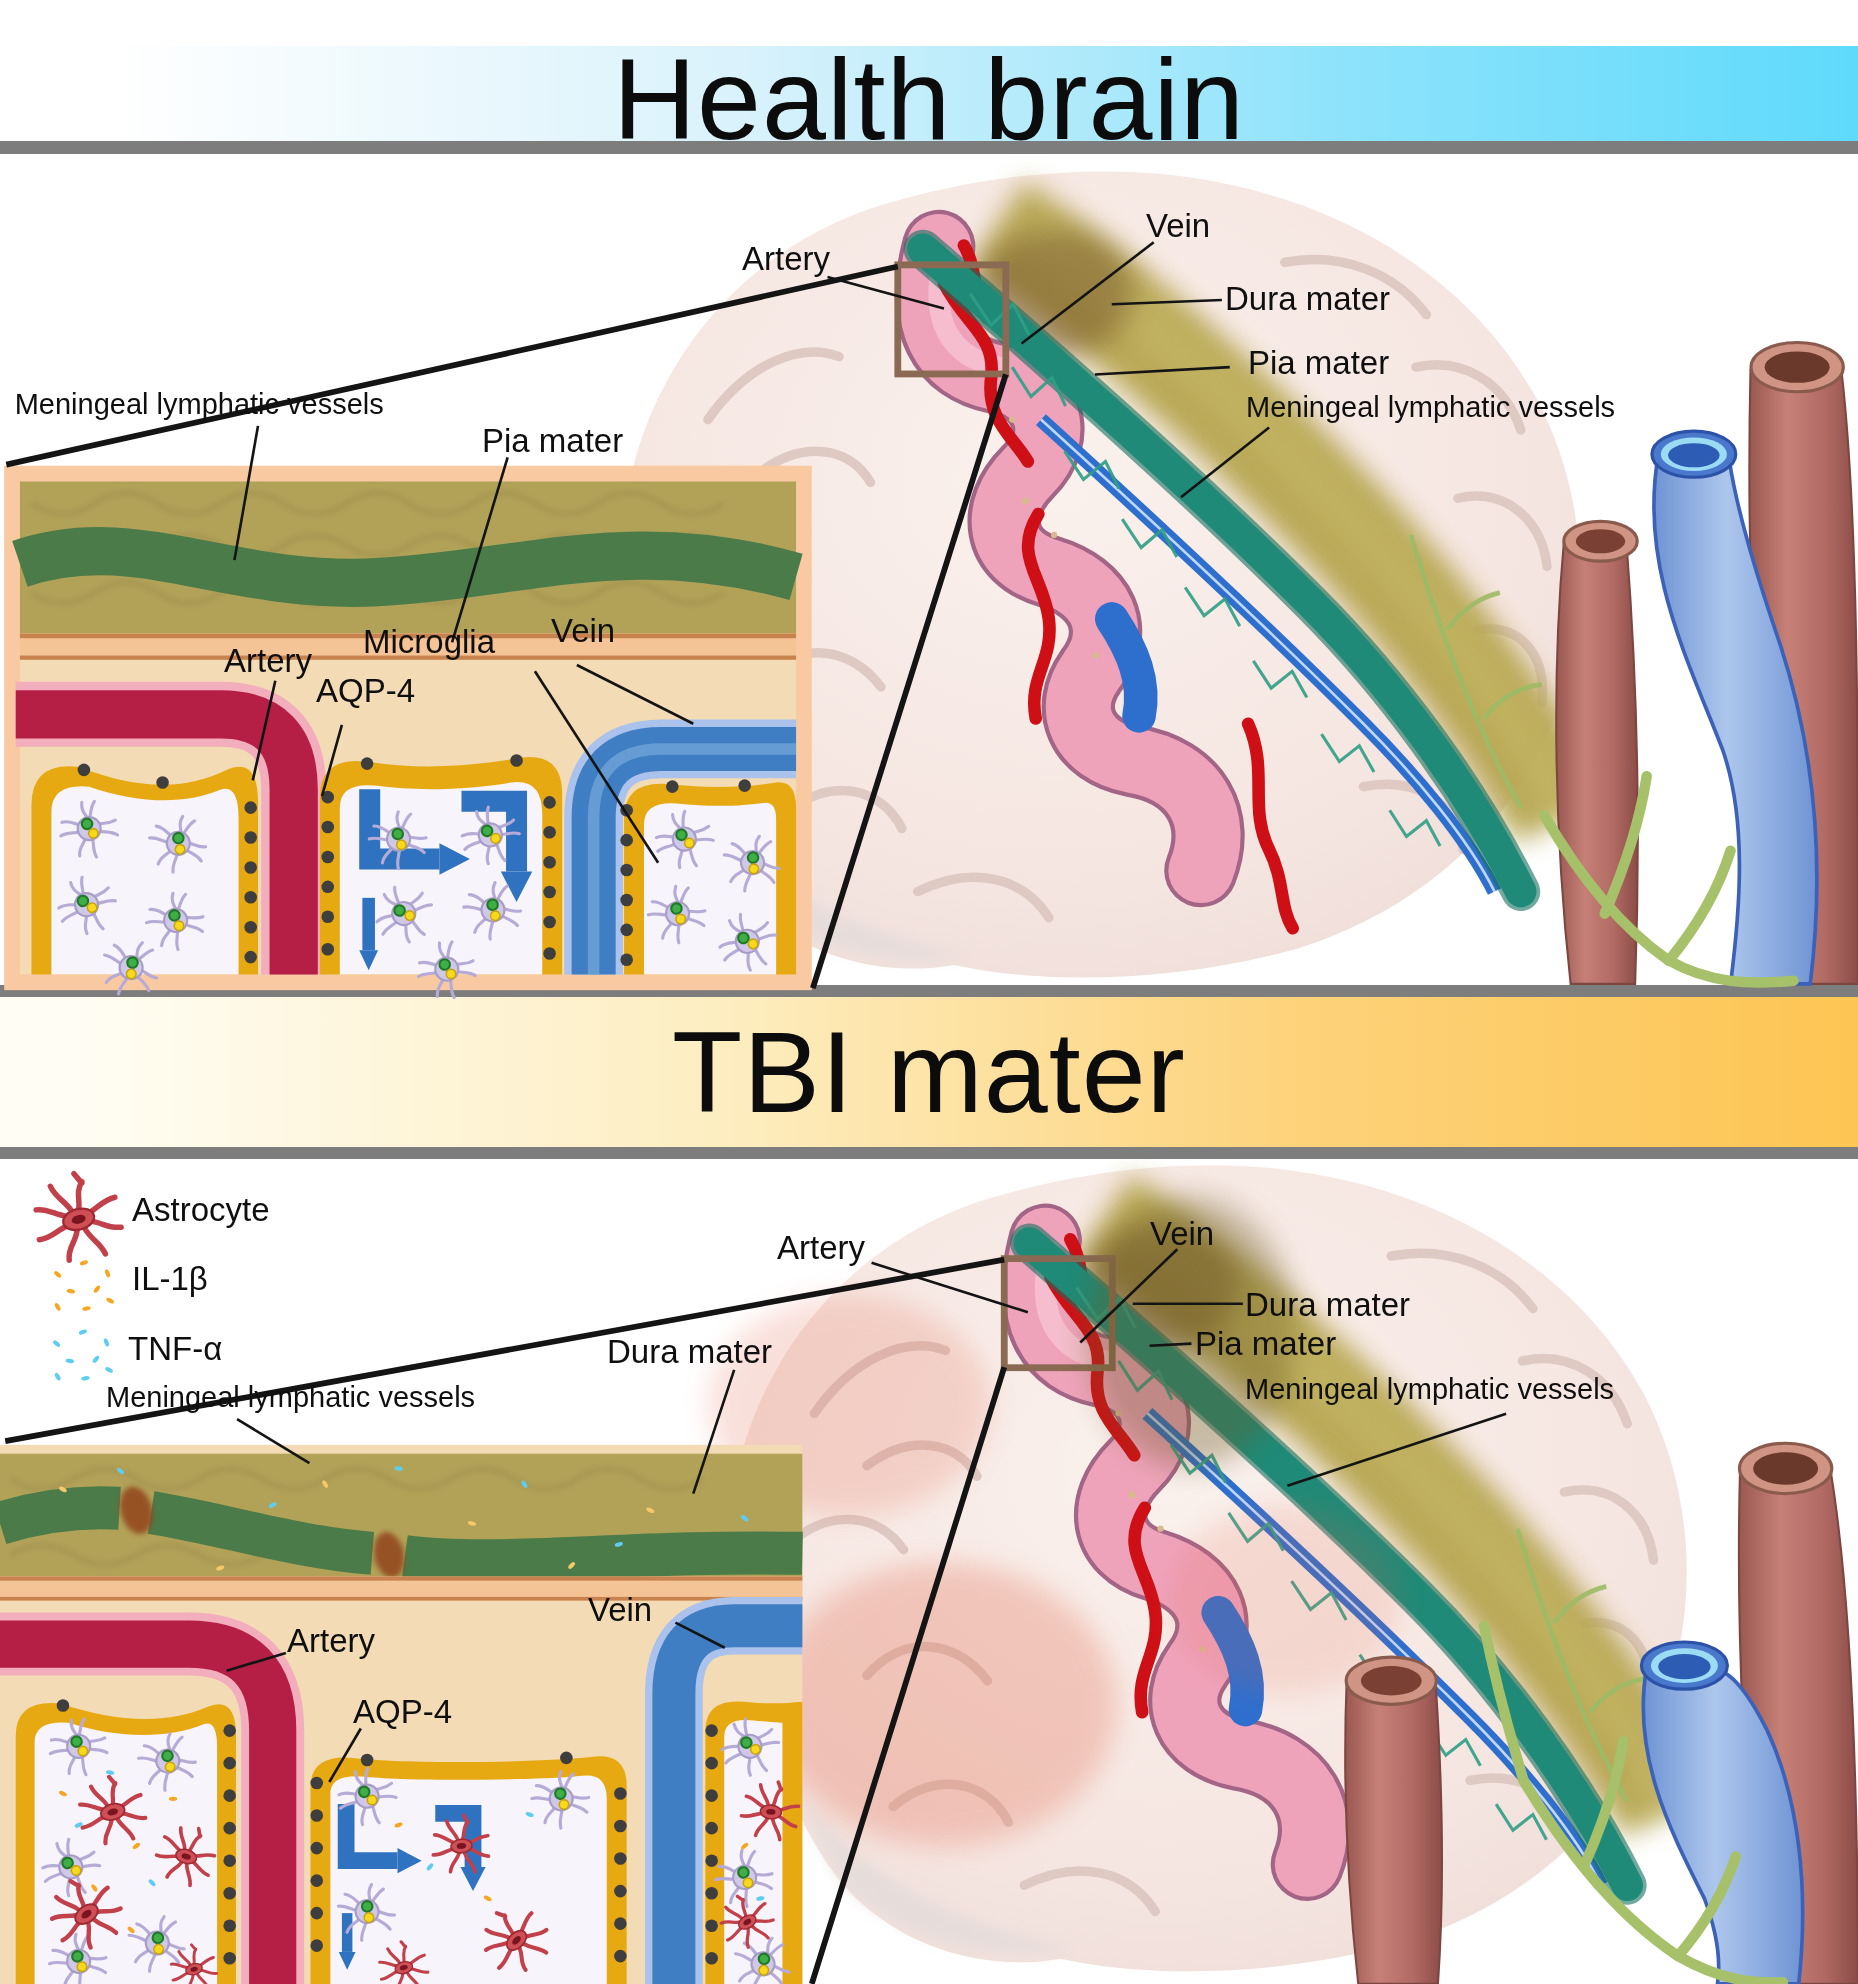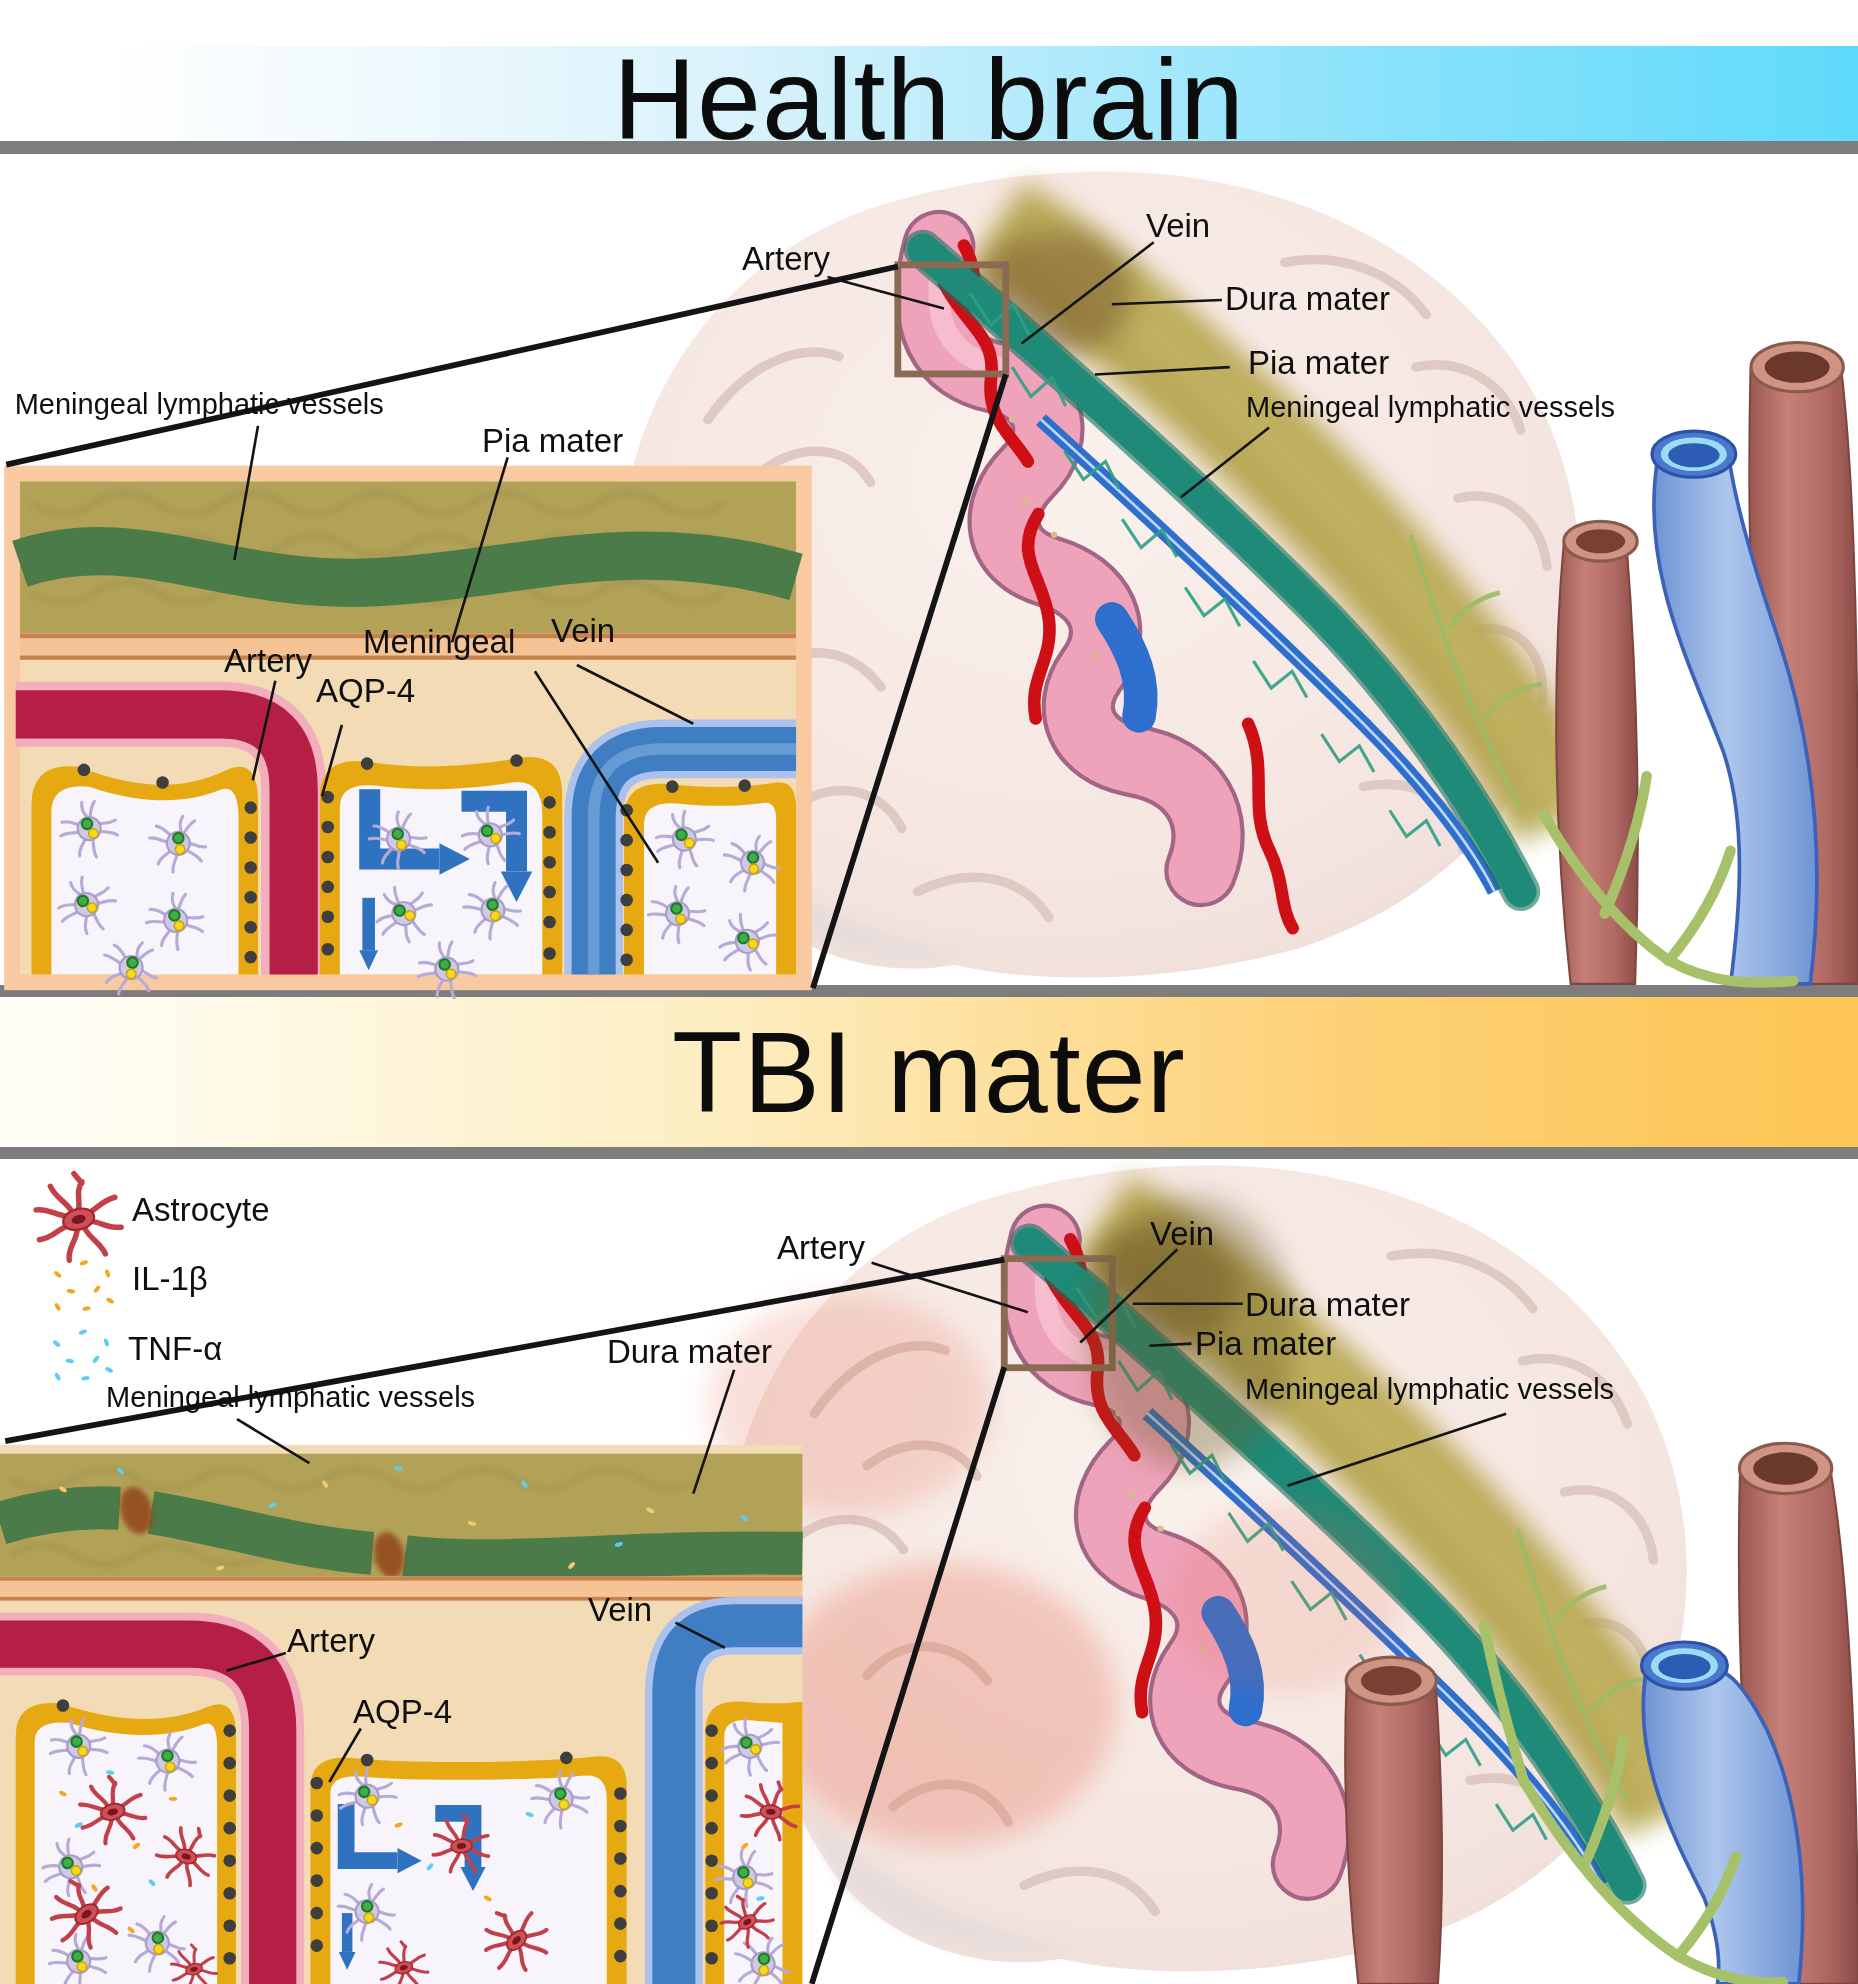--- a/index.html
+++ b/index.html
@@ -470,21 +470,21 @@
   </svg>
 
   <div class="lbl" style="left:742px;top:242px;">Artery</div>
   <div class="lbl" style="left:1146px;top:209px;">Vein</div>
   <div class="lbl" style="left:1225px;top:282px;">Dura mater</div>
   <div class="lbl" style="left:1248px;top:346px;">Pia mater</div>
   <div class="lbl big" style="left:1246px;top:392px;">Meningeal lymphatic vessels</div>
   <div class="lbl big" style="left:14.7px;top:389px;">Meningeal lymphatic vessels</div>
   <div class="lbl" style="left:482px;top:424px;">Pia mater</div>
   <div class="lbl" style="left:224px;top:644px;">Artery</div>
-  <div class="lbl" style="left:363px;top:625px;">Meningeal</div>
+  <div class="lbl" style="left:363px;top:625px;">Microglia</div>
   <div class="lbl" style="left:551px;top:614px;">Vein</div>
   <div class="lbl" style="left:316px;top:674px;">AQP-4</div>
 
   <div class="legend-row" style="left:132px;top:1191px;">Astrocyte</div>
   <div class="legend-row" style="left:132px;top:1260px;text-align:center;">IL-1β</div>
   <div class="legend-row" style="left:128px;top:1330px;">TNF-α</div>
 
   <div class="lbl" style="left:777px;top:1231px;">Artery</div>
   <div class="lbl" style="left:1150px;top:1217px;">Vein</div>
   <div class="lbl" style="left:1245px;top:1288px;">Dura mater</div>

